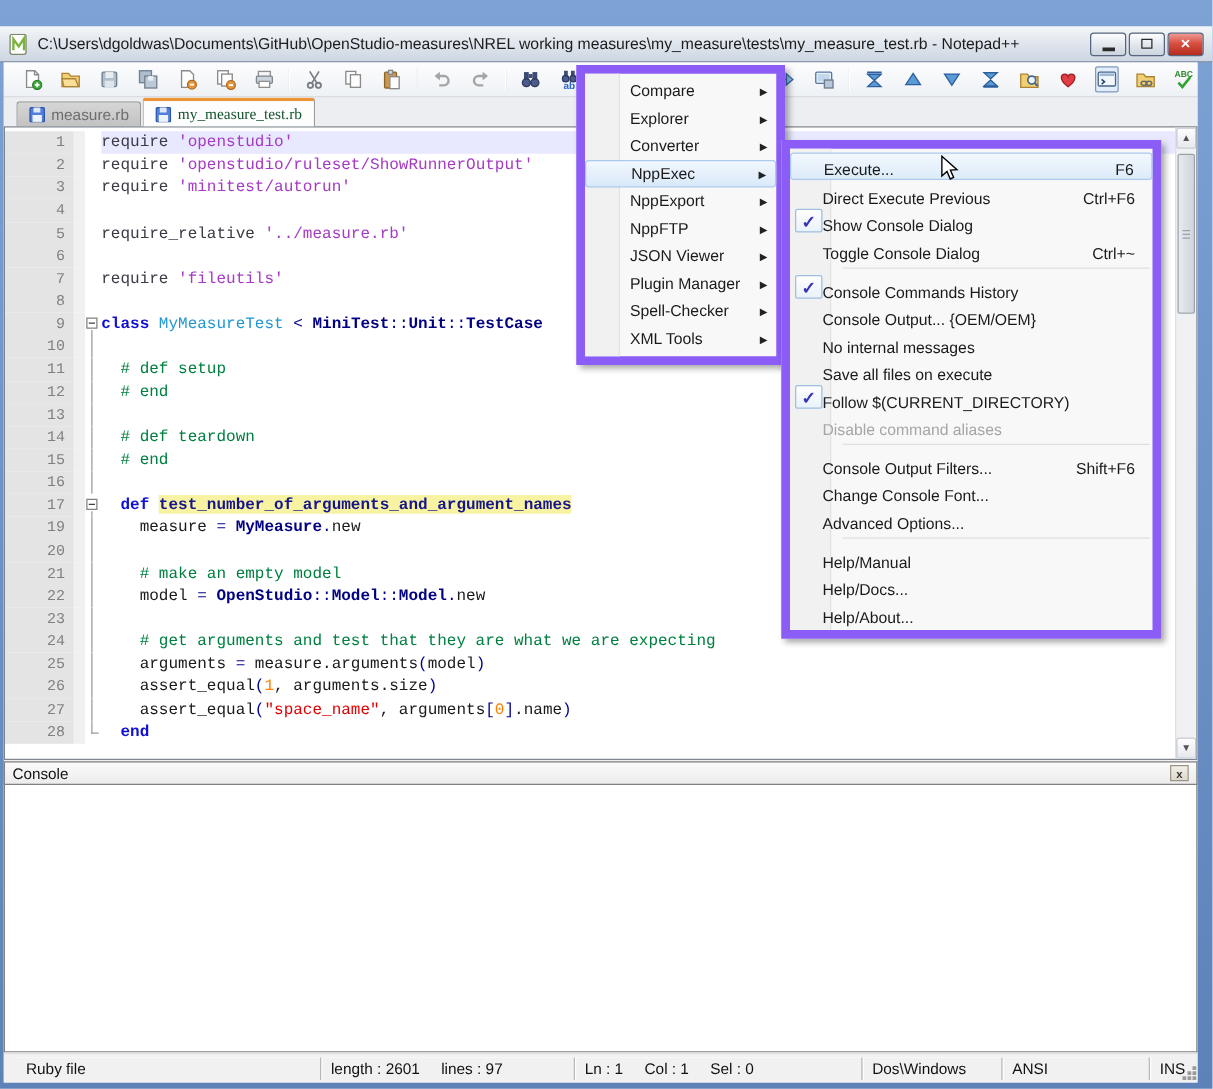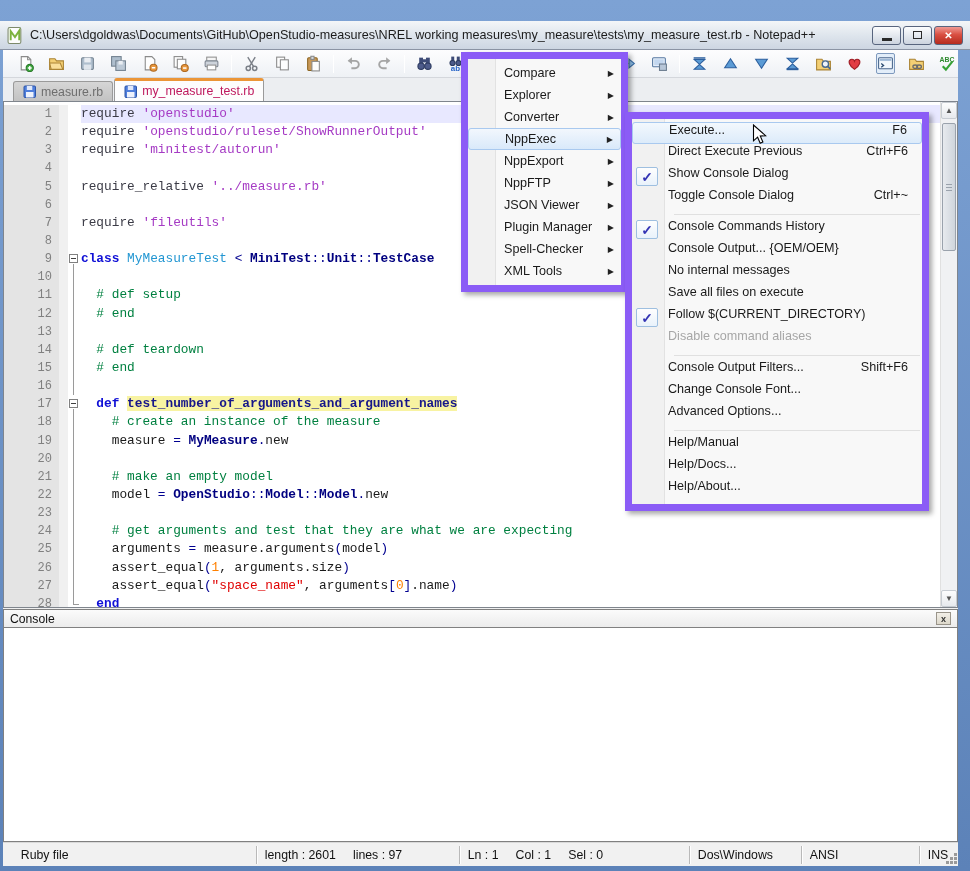--- a/index.html
+++ b/index.html
@@ -38,22 +38,22 @@
   .tbtn.pressed { border:1px solid #7e99bd; background:#e2edf9; }
   .tsep { width:1px; height:18px; background:#c3c7cd; border-right:1px solid #fff; margin:0 4px; }
   .tspacer { height:1px; }
 
   
   .tabbar { height:23px; background:#eceef1; display:flex; align-items:flex-end; padding-left:10px; }
   .tab { display:flex; align-items:center; gap:5px; padding:0 9px; height:20px; margin-right:1px;
     border:1px solid #9a9a9a; border-bottom:none; border-radius:3px 3px 0 0; font-size:12.3px;
     background:linear-gradient(#d6d6d6,#c2c2c2); color:#6e6e6e; position:relative; }
   .tab svg { width:13px; height:13px; }
-  .tab.active { height:23px; background:#fdfdfd; color:#be185d;
-    border-top:3px solid #eb9537; z-index:2; }
+  .tab.active { height:23px; background:#fdfdfd; color:#14532d;
+    border-top:3px solid #eb9537; z-index:2;font-family:Liberation Serif, serif; }
 
   
   .editor { flex:1; border:1px solid #7f858d; background:#fff; position:relative; overflow:hidden; }
   .lines { position:absolute; inset:0; padding-top:3px; }
   .line { display:flex; height:18.15px; font-family:"Liberation Mono","DejaVu Sans Mono",monospace; font-size:12.8px; }
   .ln { width:55px; padding-right:7px; text-align:right; background:#e4e4e4; color:#808080; font-size:12px; line-height:18.15px; flex:0 0 auto; }
   .bm { width:9px; background:#f0f0f0; flex:0 0 auto; }
   .fold { width:13px; background:#fff; flex:0 0 auto; position:relative; }
   .fold .fv  { position:absolute; left:5px; top:0; height:100%; width:1px; background:#9a9a9a; }
   .fold .fb  { position:absolute; left:1px; top:4px; width:9px; height:9px; border:1px solid #808080; background:#fff; }
@@ -97,21 +97,21 @@
   .popup { position:absolute; background:#f8f8f8; border:7px solid #8b5cf6; box-shadow:3px 3px 5px rgba(0,0,0,.35);
     font-size:12.6px; color:#1a1a1a; padding:3px 0; z-index:50;margin-left:24px; }
   .popup .gutter { position:absolute; top:0; bottom:0; left:0; background:#f1f1f1; border-right:1px solid #e2e2e2; }
   .pm { left:437px; top:52px; width:167px; }
   .pm .gutter { width:28px; }
   .pitem { position:relative; height:22px; display:flex; align-items:center; padding-left:36px; }
   .pitem .arrow { position:absolute; right:7px; font-size:8px; color:#222; }
   .pitem.hl { border:1px solid #a9c9ef; border-radius:3px; background:linear-gradient(#f2f7fd,#d9e9fa); height:22px; }
   .sm { left:601px; top:112px; width:304px; }
   .sm .gutter { width:33px; }
-  .sitem { position:relative; height:22px; display:flex; align-items:flex-start; padding-left:36px; }
+  .sitem { position:relative; height:22px; display:flex; align-items:flex-end; padding-left:26px; }
   .sitem .sc { margin-left:auto; padding-right:14px; }
   .sitem.disabled { color:#a6a6a6; }
   .sitem.hl { border:1px solid #a9c9ef; border-radius:3px; background:linear-gradient(#f3f8fd,#dcebfa); }
   .sitem .chk { position:absolute; left:4px; top:1px; width:22px; height:19px; border:1px solid #9ebfe0; border-radius:2px;
     background:linear-gradient(#fefefe,#e9f2fb); display:flex; align-items:center; justify-content:center;
     color:#3434b4; font-weight:bold; font-size:14px; }
   .psep { height:1px; background:#e0e0e0; margin:4px 2px 4px 36px; }
   .sm .psep { margin-left:42px; }
 
   .cursor { position:absolute; left:752px; top:124px; z-index:99; }
@@ -485,28 +485,20 @@
             <div class="ln">17</div>
             <div class="bm"></div>
             <div class="fold">
               <span class="fb"></span>
               <span class="fbm"></span>
               <span class="fvb"></span>
             </div>
             <div class="txt"><span class="tx">  </span><span class="kw">def</span><span class="tx"> </span><span class="fn">test_number_of_arguments_and_argument_names</span></div>
           </div>
           <div class="line">
-            <div class="ln">18</div>
-            <div class="bm"></div>
-            <div class="fold">
-              <span class="fv"></span>
-            </div>
-            <div class="txt"><span class="cm">    # create an instance of the measure</span></div>
-          </div>
-          <div class="line">
             <div class="ln">19</div>
             <div class="bm"></div>
             <div class="fold">
               <span class="fv"></span>
             </div>
             <div class="txt"><span class="tx">    measure </span><span class="op">=</span><span class="tx"> </span><span class="nvy">MyMeasure</span><span class="op">.</span><span class="tx">new</span></div>
           </div>
           <div class="line">
             <div class="ln">20</div>
             <div class="bm"></div>

